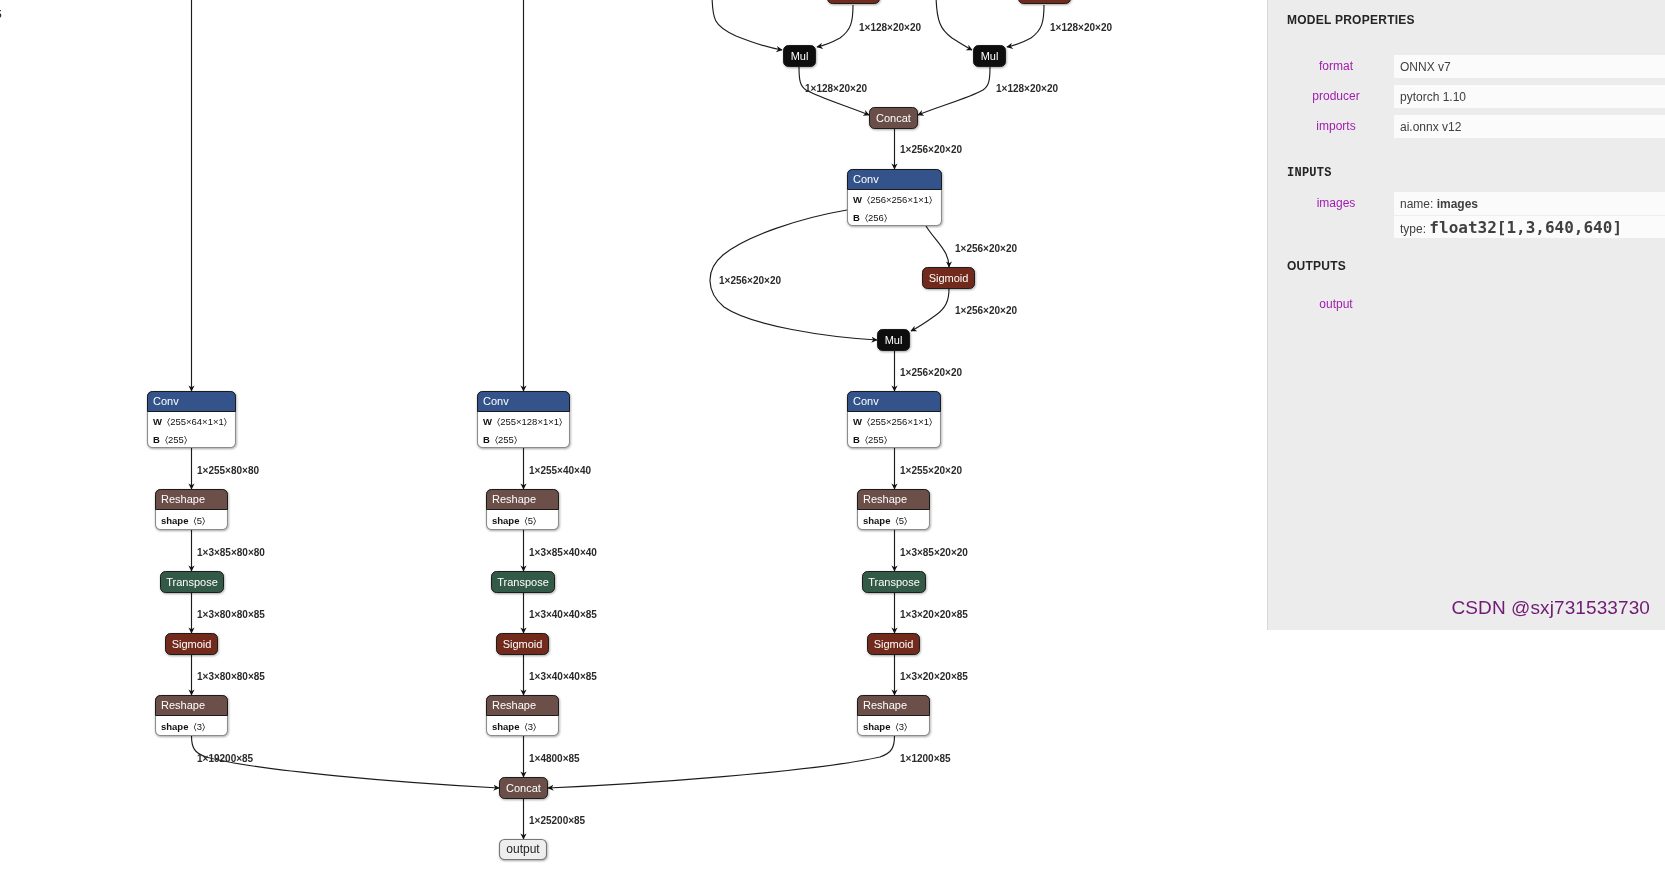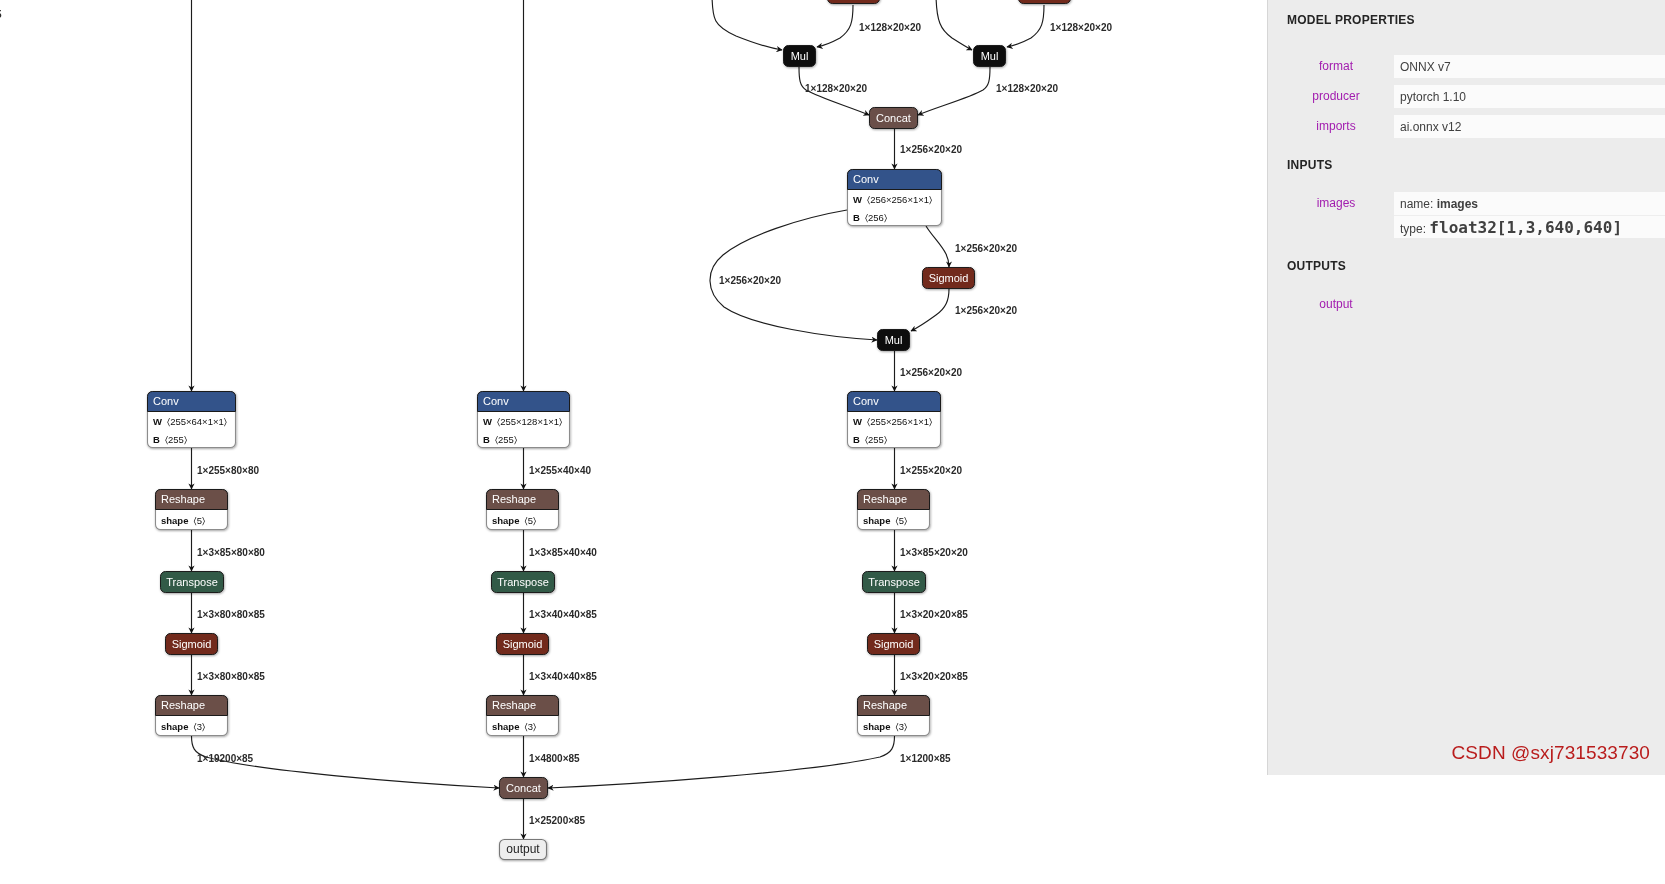--- a/index.html
+++ b/index.html
@@ -12,36 +12,36 @@
 
   
   .node-label{font-family:"Liberation Sans",sans-serif;font-size:11px;fill:#fff;
               -webkit-font-smoothing:antialiased;}
   .node-attr{font-family:"Liberation Sans",sans-serif;font-size:9.5px;fill:#111;}
   .edge-label{font-family:"Liberation Sans",sans-serif;font-size:10px;font-weight:bold;fill:#2a2a2a;}
   .io-label{font-family:"Liberation Sans",sans-serif;font-size:12px;fill:#242424;}
   .edge-path{fill:none;stroke:#1c1c1c;stroke-width:1.15;}
 
   
-  #sidebar{position:absolute;left:1267px;top:0;width:398px;height:775px;background:#ececec;
+  #sidebar{position:absolute;left:1267px;top:0;width:398px;height:630px;background:#ececec;
            border-left:1px solid #d6d6d6;box-sizing:border-box;overflow:hidden;}
   .sb-head{position:absolute;left:19px;font-family:"Liberation Sans",sans-serif;font-size:12px;
            font-weight:bold;color:#242424;letter-spacing:0.25px;}
   .prop-row{position:absolute;left:0;right:0;}
   .prop-name{position:absolute;left:10px;width:116px;text-align:center;font-size:12px;color:#a21caf;
              font-family:"Liberation Sans",sans-serif;
              box-sizing:border-box;}
   .prop-val{position:absolute;left:126px;right:0;background:#fbfbfb;}
   .prop-val .pv{font-size:12px;color:#404040;font-family:"Liberation Sans",sans-serif;height:23px;line-height:24px;padding-left:6px;
                 box-sizing:border-box;white-space:nowrap;}
   .prop-val .pv + .pv{border-top:1px solid #eeeeee;}
   .mono{font-family:"DejaVu Sans Mono",monospace;font-size:16px;font-weight:bold;letter-spacing:0px;}
   .bold{font-weight:bold;}
   #watermark{position:absolute;right:15px;bottom:11px;font-family:"Liberation Sans",sans-serif;
-             font-size:19px;color:#b91c1c;letter-spacing:0.1px;margin-top:16px;}
+             font-size:19px;color:#701a75;letter-spacing:0.1px;margin-top:16px;}
 </style>
 </head>
 <body>
 
 <div id="app">
   <div id="graph-area">
     <svg id="graph-svg" width="1269" height="884">
         <defs>
           <marker id="arrow" viewBox="0 0 10 10" refX="9" refY="5" markerWidth="5.4" markerHeight="5.4" orient="auto-start-reverse">
             <path d="M 0 0 L 10 5 L 0 10 L 3 5 z" fill="#111"></path>
@@ -251,21 +251,21 @@
           <div class="prop-val">
             <div class="pv">pytorch 1.10</div>
           </div>
         </div>
         <div class="prop-row" style="top: 115px;">
           <div class="prop-name" style="top: 0px; line-height: 23px;">imports</div>
           <div class="prop-val">
             <div class="pv">ai.onnx v12</div>
           </div>
         </div>
-        <div class="sb-head" style="top: 158px;">INPUTS</div>
+        <div class="sb-head" style="top: 166px; font-family: Liberation Mono, monospace;">INPUTS</div>
         <div class="prop-row" style="top: 192px;">
           <div class="prop-name" style="top: 0px; line-height: 23px;">images</div>
           <div class="prop-val">
             <div class="pv"><span>name: </span><span class="bold">images</span></div>
             <div class="pv"><span>type: </span><span class="mono">float32[1,3,640,640]</span></div>
           </div>
         </div>
         <div class="sb-head" style="top: 259px;">OUTPUTS</div>
         <div class="prop-row" style="top: 293px;">
           <div class="prop-name" style="top: 0px; line-height: 23px;">output</div>

